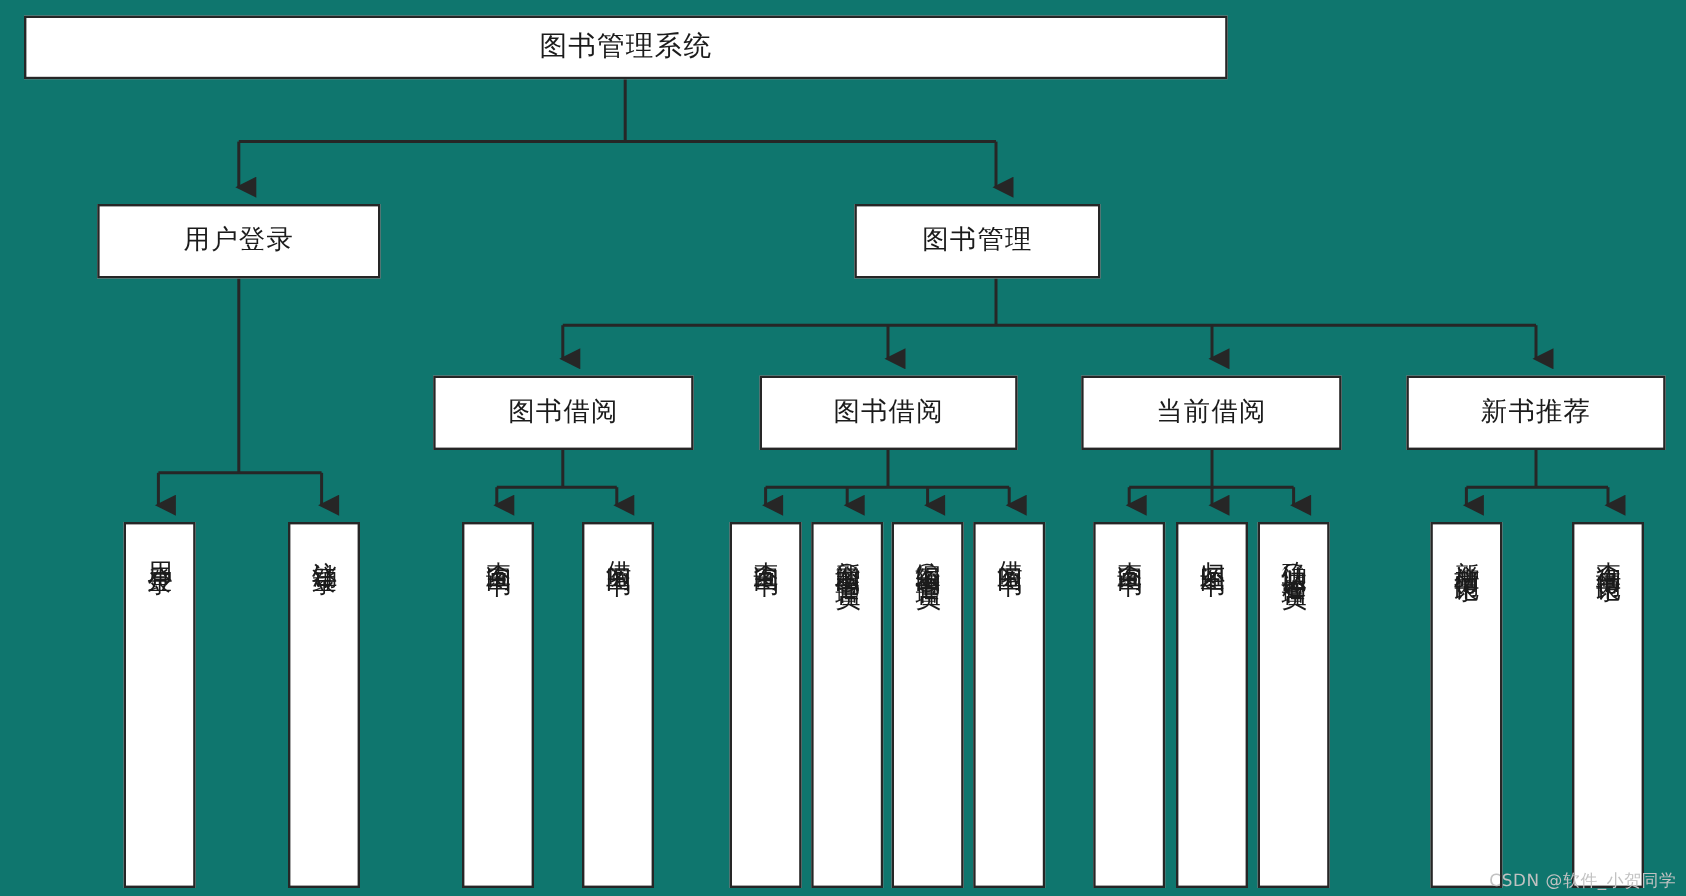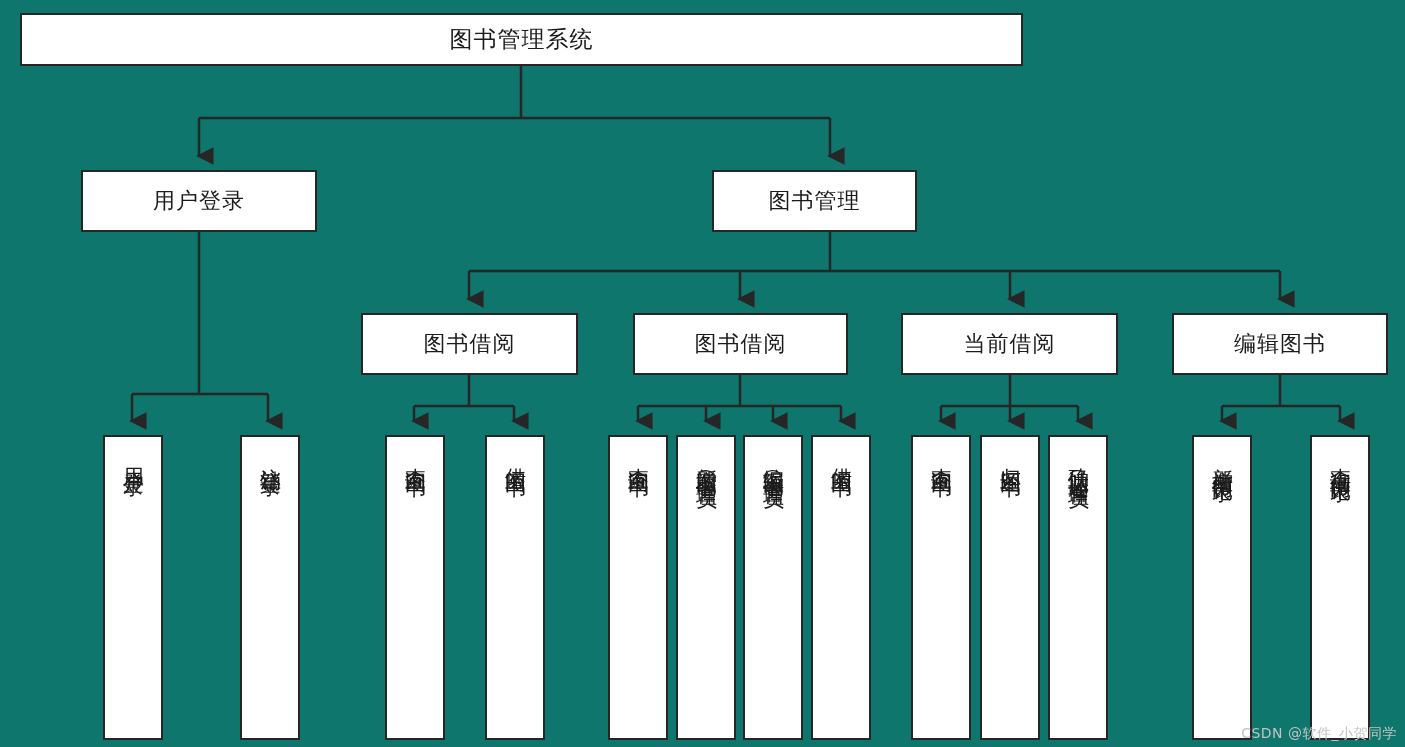--- a/index.html
+++ b/index.html
@@ -96,21 +96,21 @@
   <div class="node horiz" style="left:361px;top:313px;width:217px;height:62px;">
     <span class="lbl">图书借阅</span>
   </div>
   <div class="node horiz" style="left:633px;top:313px;width:215px;height:62px;">
     <span class="lbl">图书借阅</span>
   </div>
   <div class="node horiz" style="left:901px;top:313px;width:217px;height:62px;">
     <span class="lbl">当前借阅</span>
   </div>
   <div class="node horiz" style="left:1172px;top:313px;width:216px;height:62px;">
-    <span class="lbl">编辑图书</span>
+    <span class="lbl">新书推荐</span>
   </div>
 
   <div class="node vert" style="left:103px;top:435px;width:60px;height:305px;">
     <span class="lbl">用户登录</span>
   </div>
   <div class="node vert" style="left:240px;top:435px;width:60px;height:305px;">
     <span class="lbl">注销登录</span>
   </div>
 
   <div class="node vert" style="left:385px;top:435px;width:60px;height:305px;">

